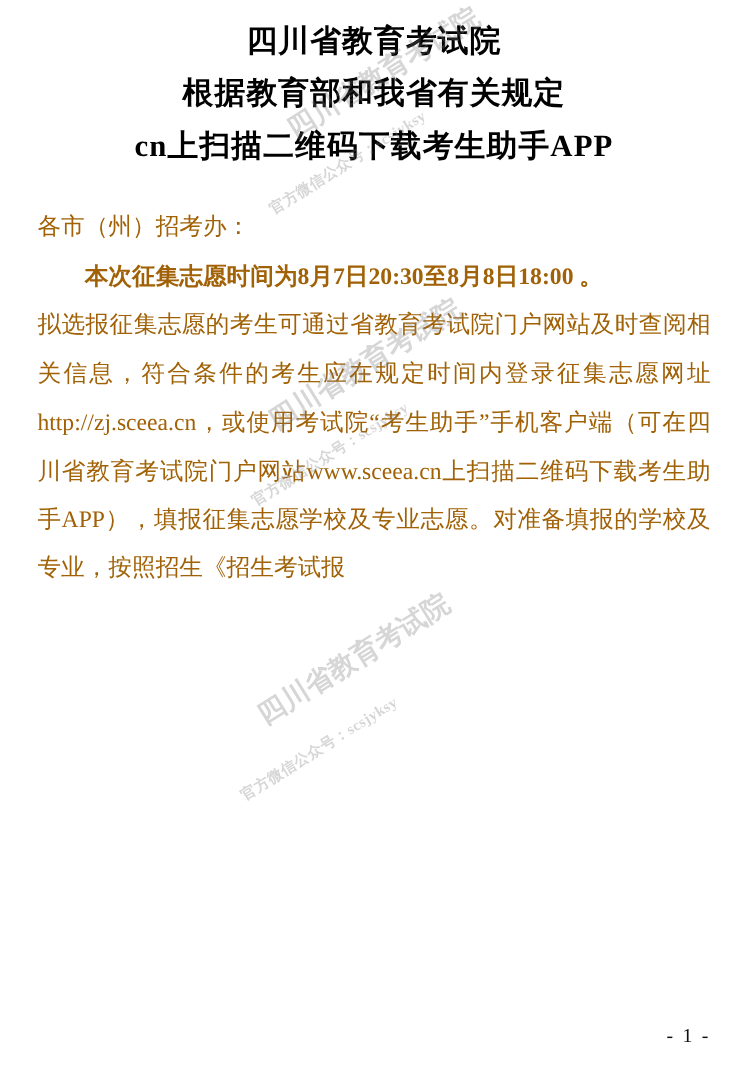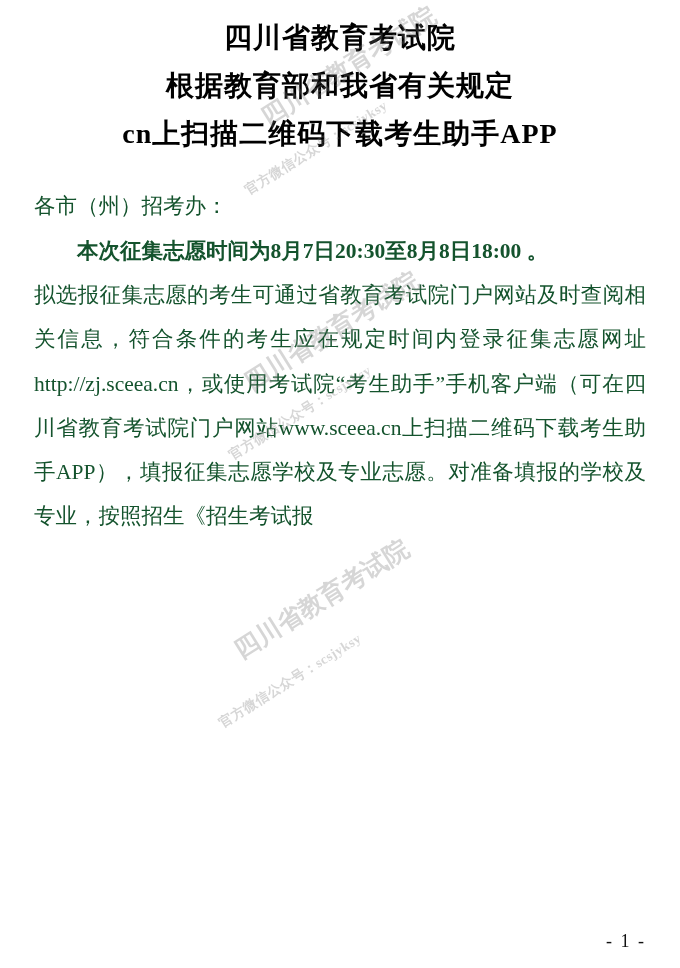--- a/index.html
+++ b/index.html
@@ -58,21 +58,21 @@
     color: #000;
   }
 
   
   .body-block {
     margin-top: 26px;
     position: relative;
     z-index: 2;
     font-size: 21.5px;
     line-height: 2.06;
-    color: #14532d;
+    color: #a16207;
     text-align: justify;
     text-justify: inter-ideograph;
   }
   .p {
     margin: 0;
     text-indent: 0;
   }
   .p-indent {
     margin: 0;
     text-indent: 2em;

